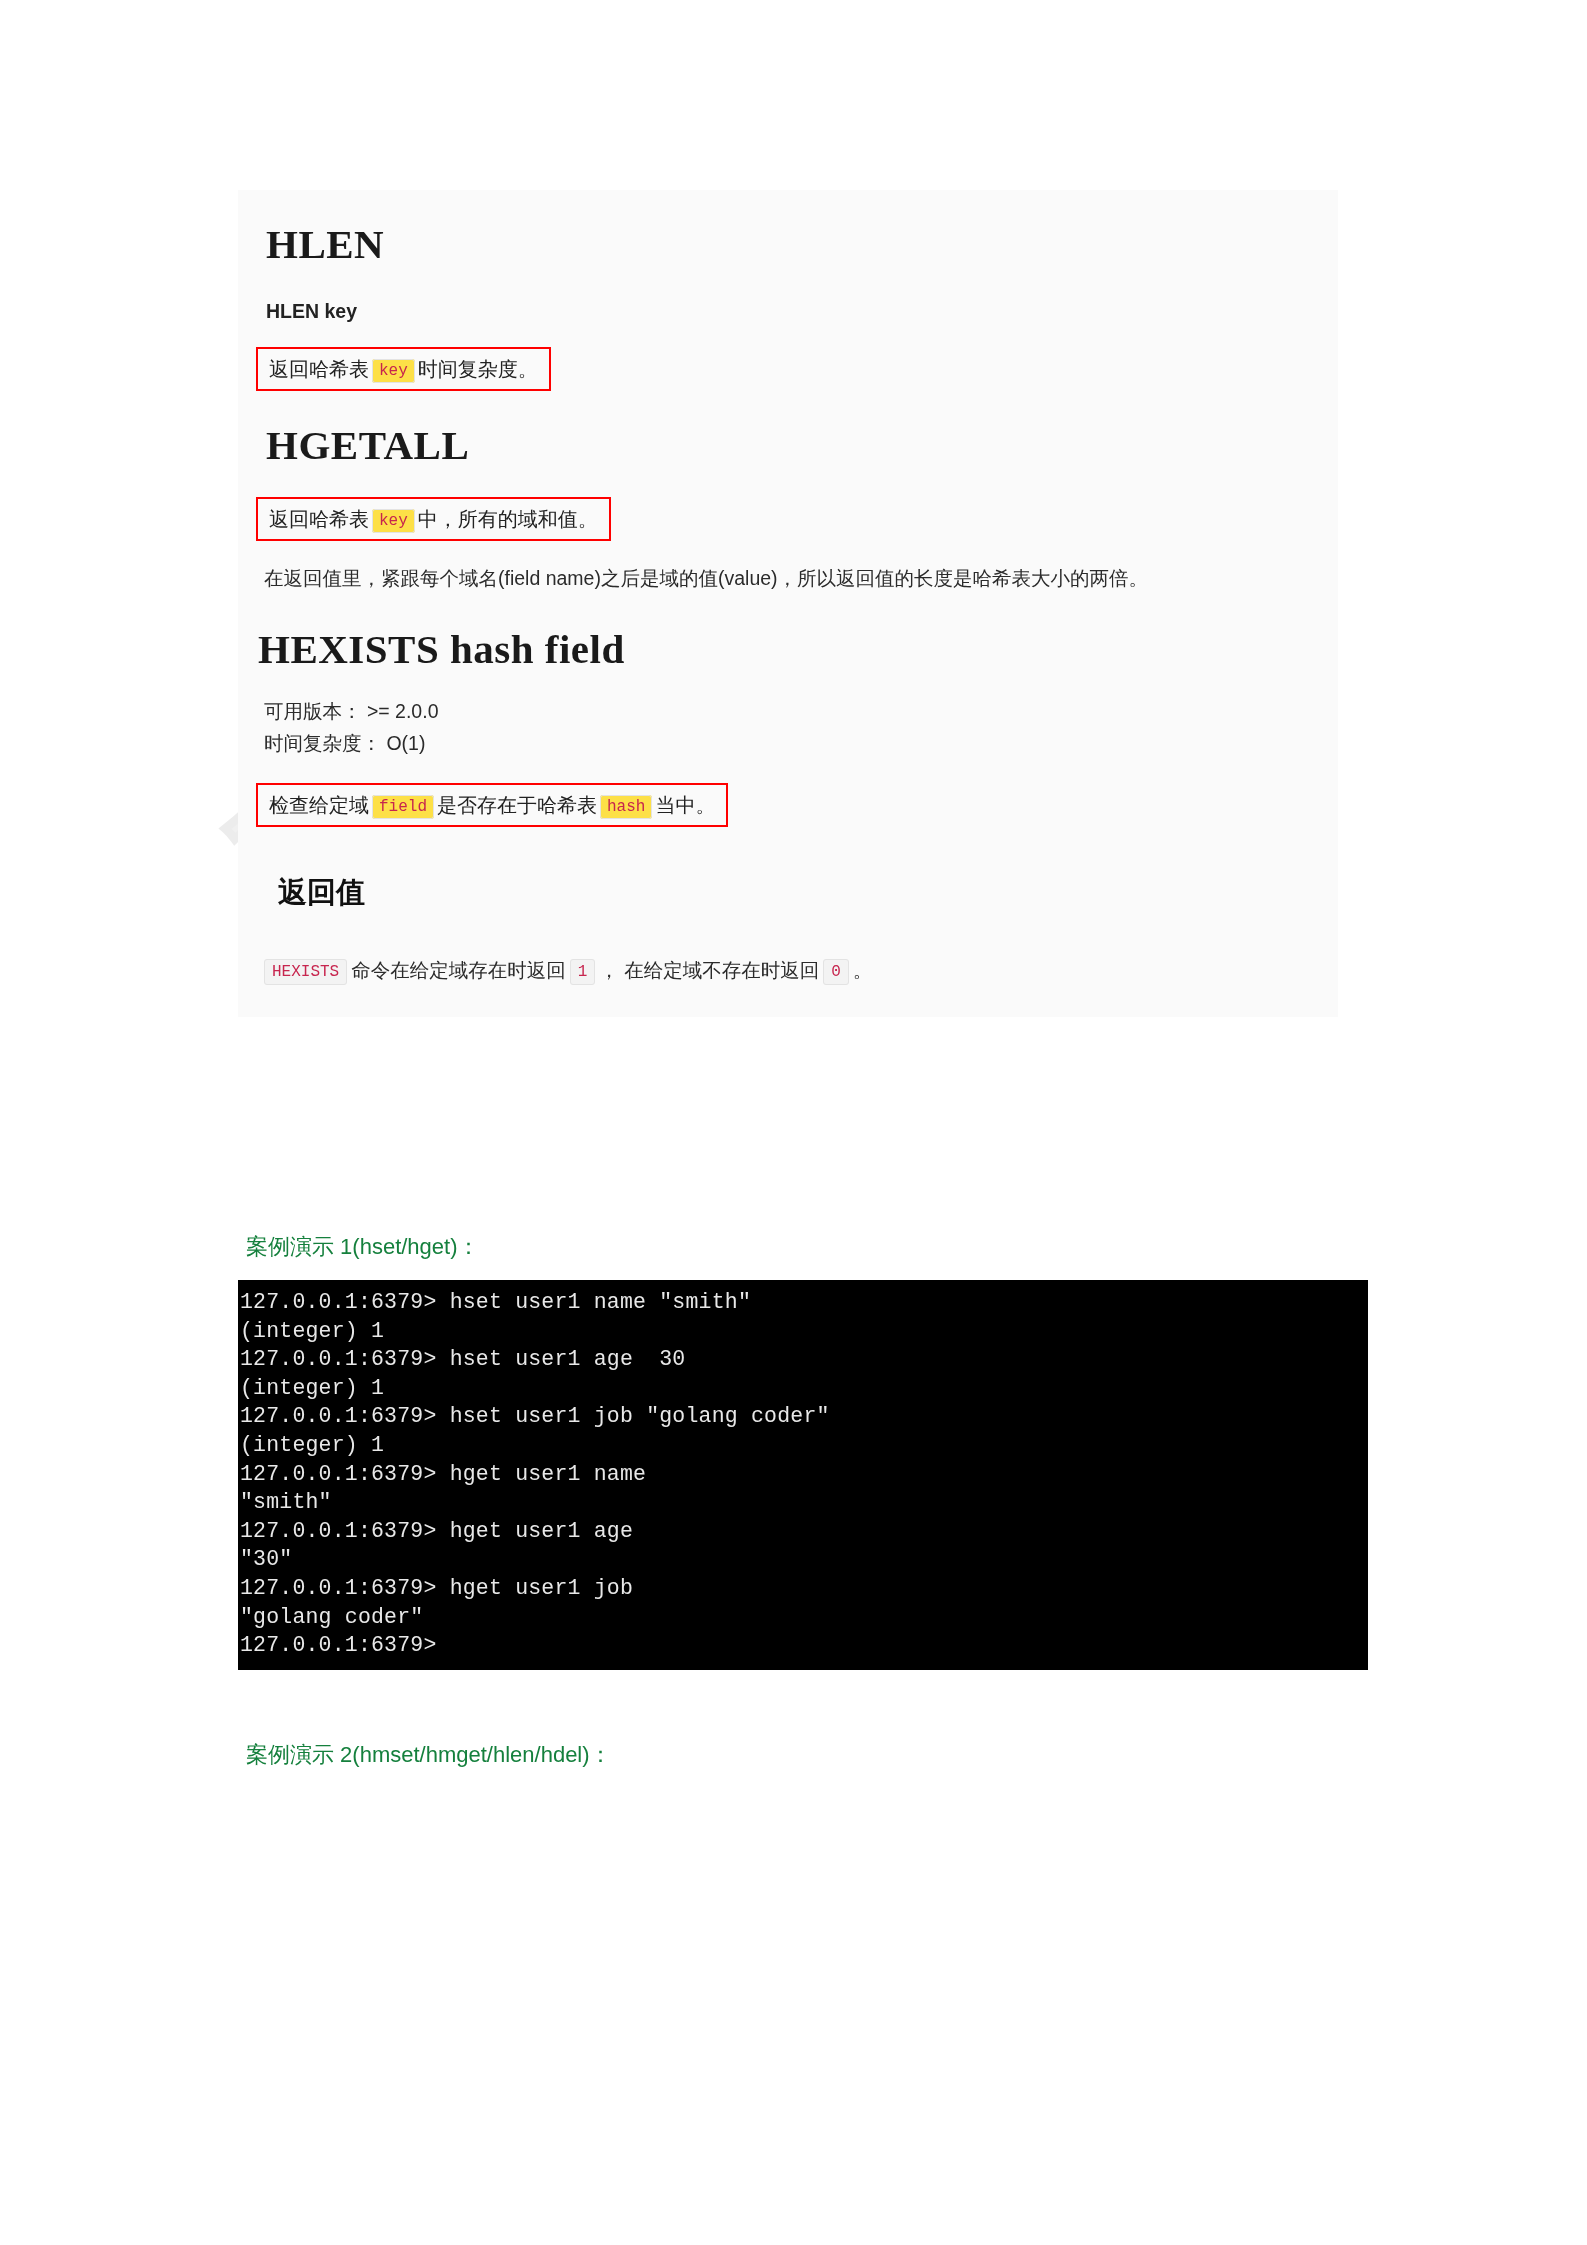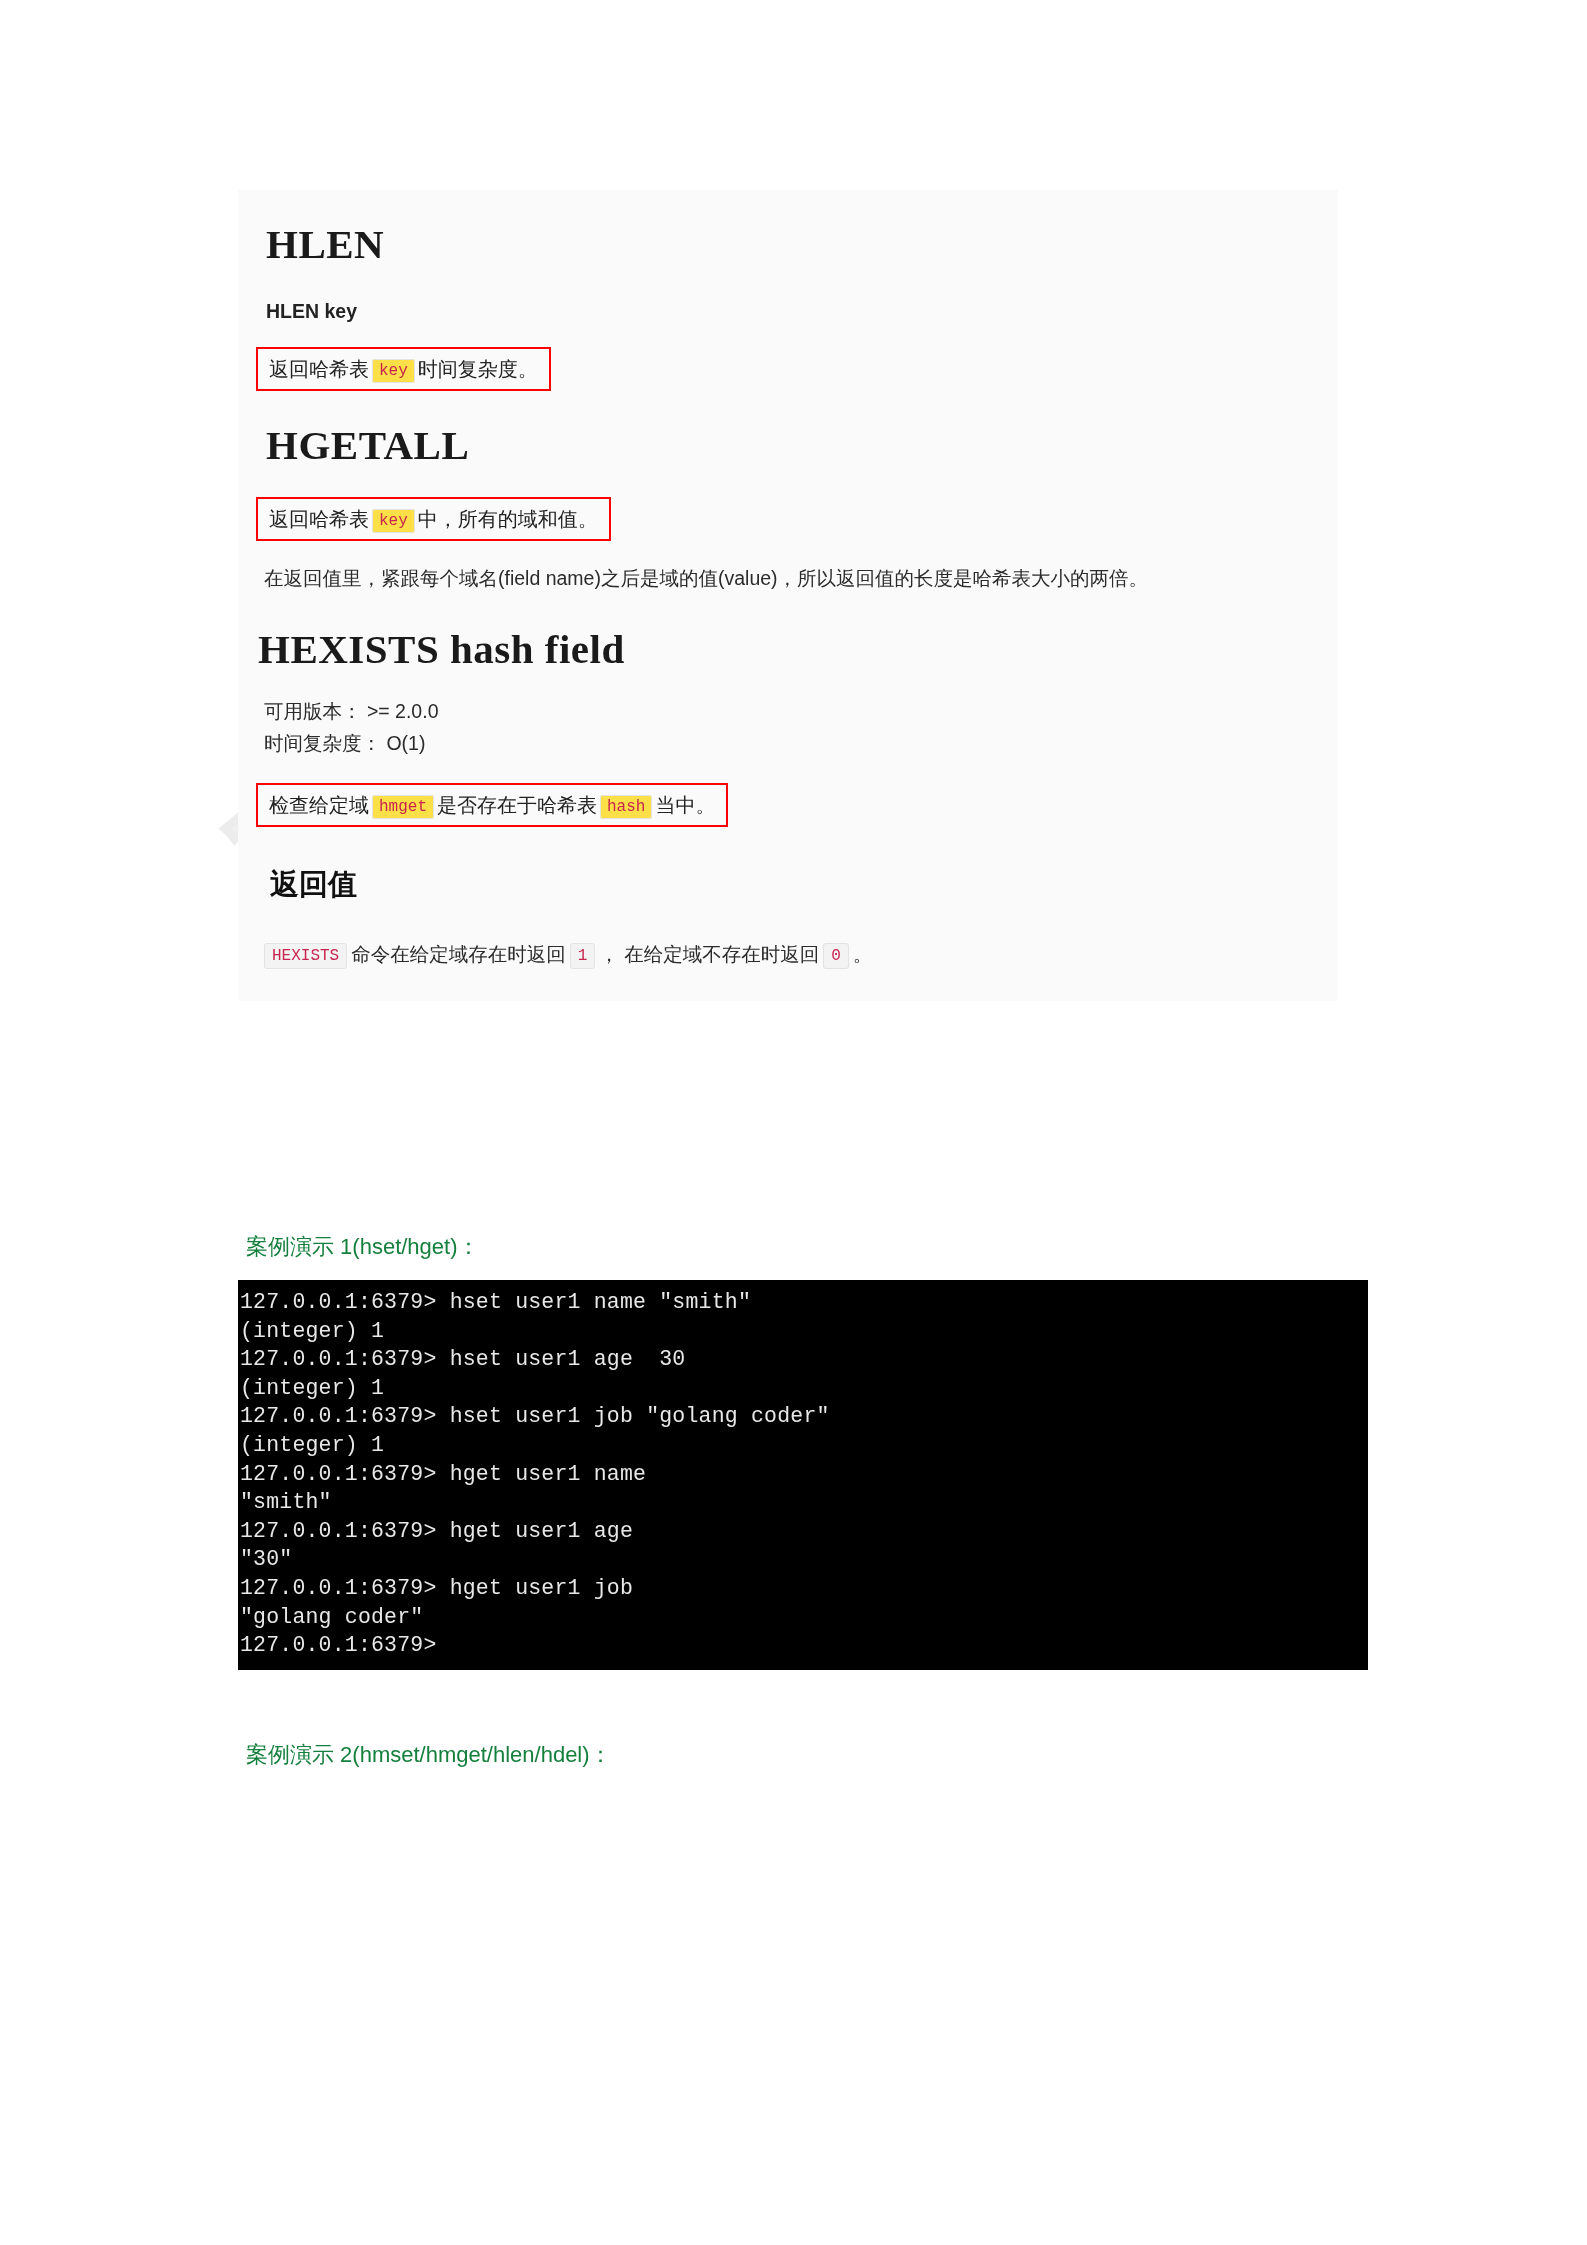--- a/index.html
+++ b/index.html
@@ -115,21 +115,21 @@
     color: #2b2b2b;
     line-height: 1.65;
     padding: 18px 0 0 26px;
   }
 
   h2.ret-title {
     font-family: "Liberation Sans", sans-serif;
     font-size: 29px;
     font-weight: bold;
     color: #111;
-    margin: 8px;
+    margin: 16px;
     padding: 30px 0 0 24px;
   }
 
   .ret-line {
     font-size: 19.5px;
     color: #2b2b2b;
     padding: 26px 0 30px 22px;
     line-height: 1.6;
   }
   .ret-line .code {
@@ -198,21 +198,21 @@
       <div class="para">在返回值里，紧跟每个域名(field name)之后是域的值(value)，所以返回值的长度是哈希表大小的两倍。</div>
     </div>
 
     <div class="section">
       <h1 class="cmd-title indent2">HEXISTS hash field</h1>
       <div class="meta">
         <div>可用版本： &gt;= 2.0.0</div>
         <div>时间复杂度： O(1)</div>
       </div>
       <div class="redbox">
-        <span>检查给定域</span><span class="code">hmget</span><span>是否存在于哈希表</span><span class="code">hash</span><span>当中。</span>
+        <span>检查给定域</span><span class="code">field</span><span>是否存在于哈希表</span><span class="code">hash</span><span>当中。</span>
       </div>
       <h2 class="ret-title">返回值</h2>
       <div class="ret-line">
         <span class="code">HEXISTS</span><span>命令在给定域存在时返回</span><span class="code">1</span><span>，  在给定域不存在时返回</span><span class="code">0</span><span>。</span>
       </div>
     </div>
 
   </div>
 
   <div class="demo-label" id="demo1-label">案例演示 1(hset/hget)：</div>

